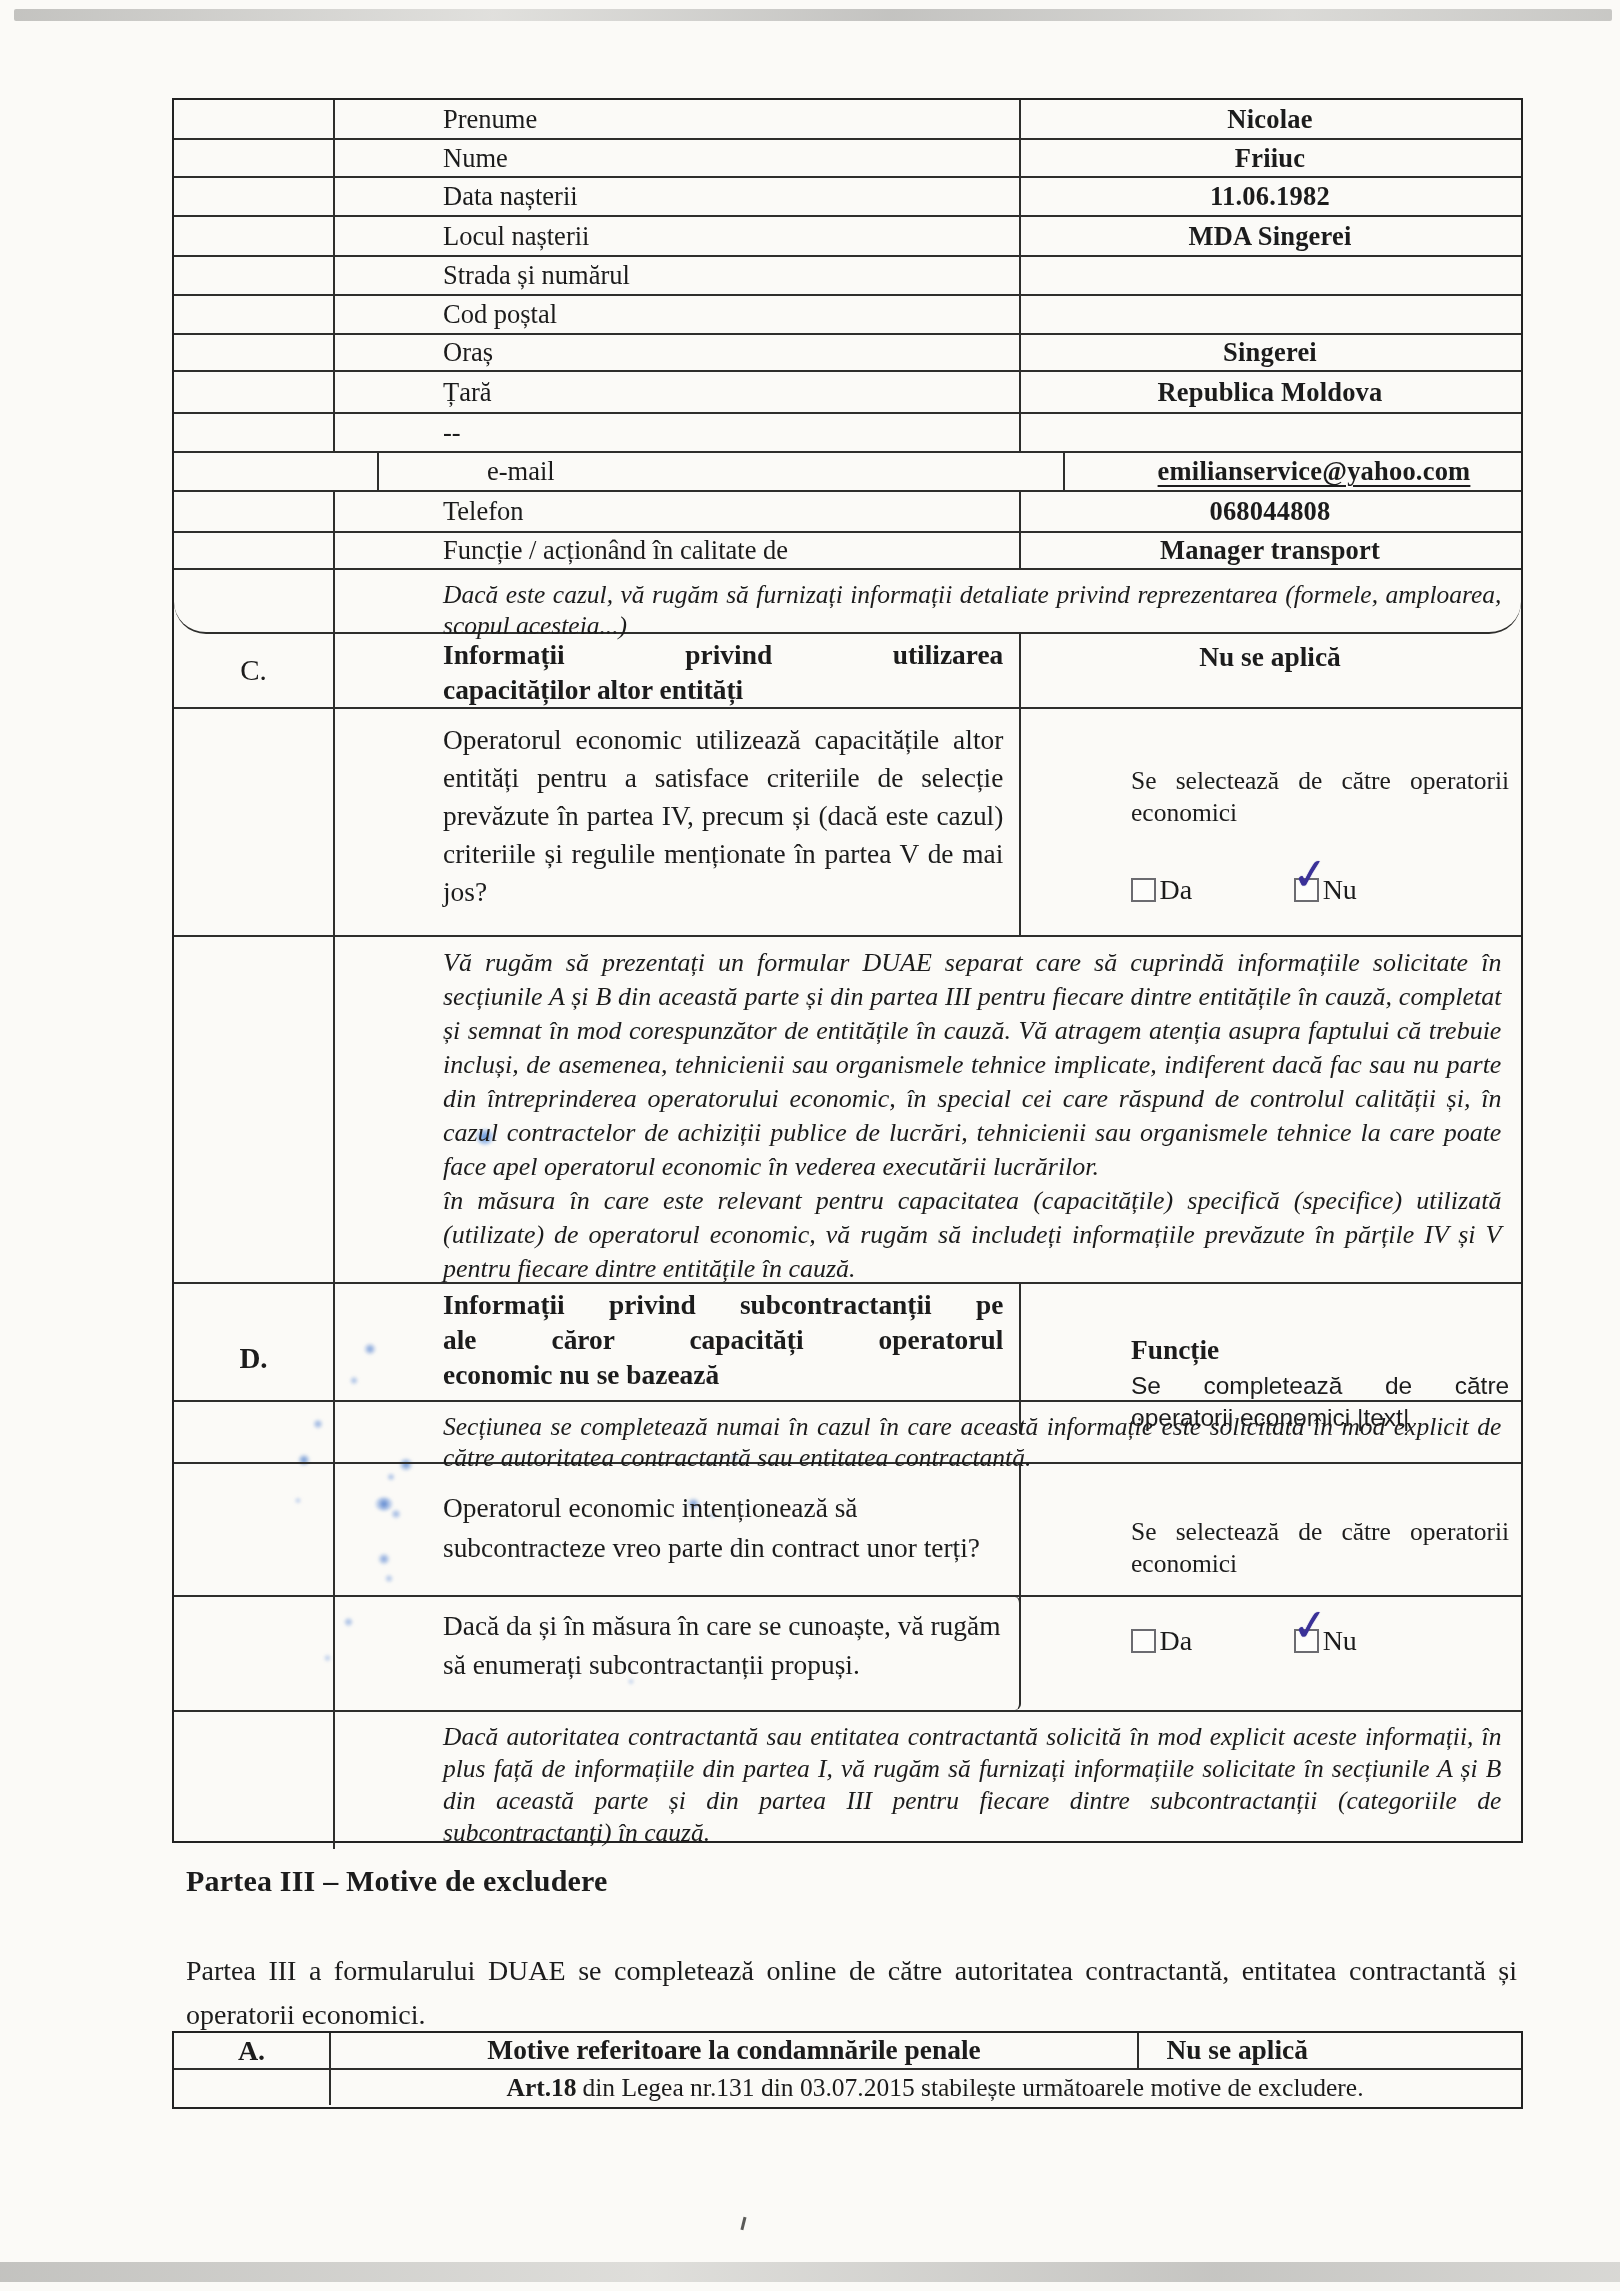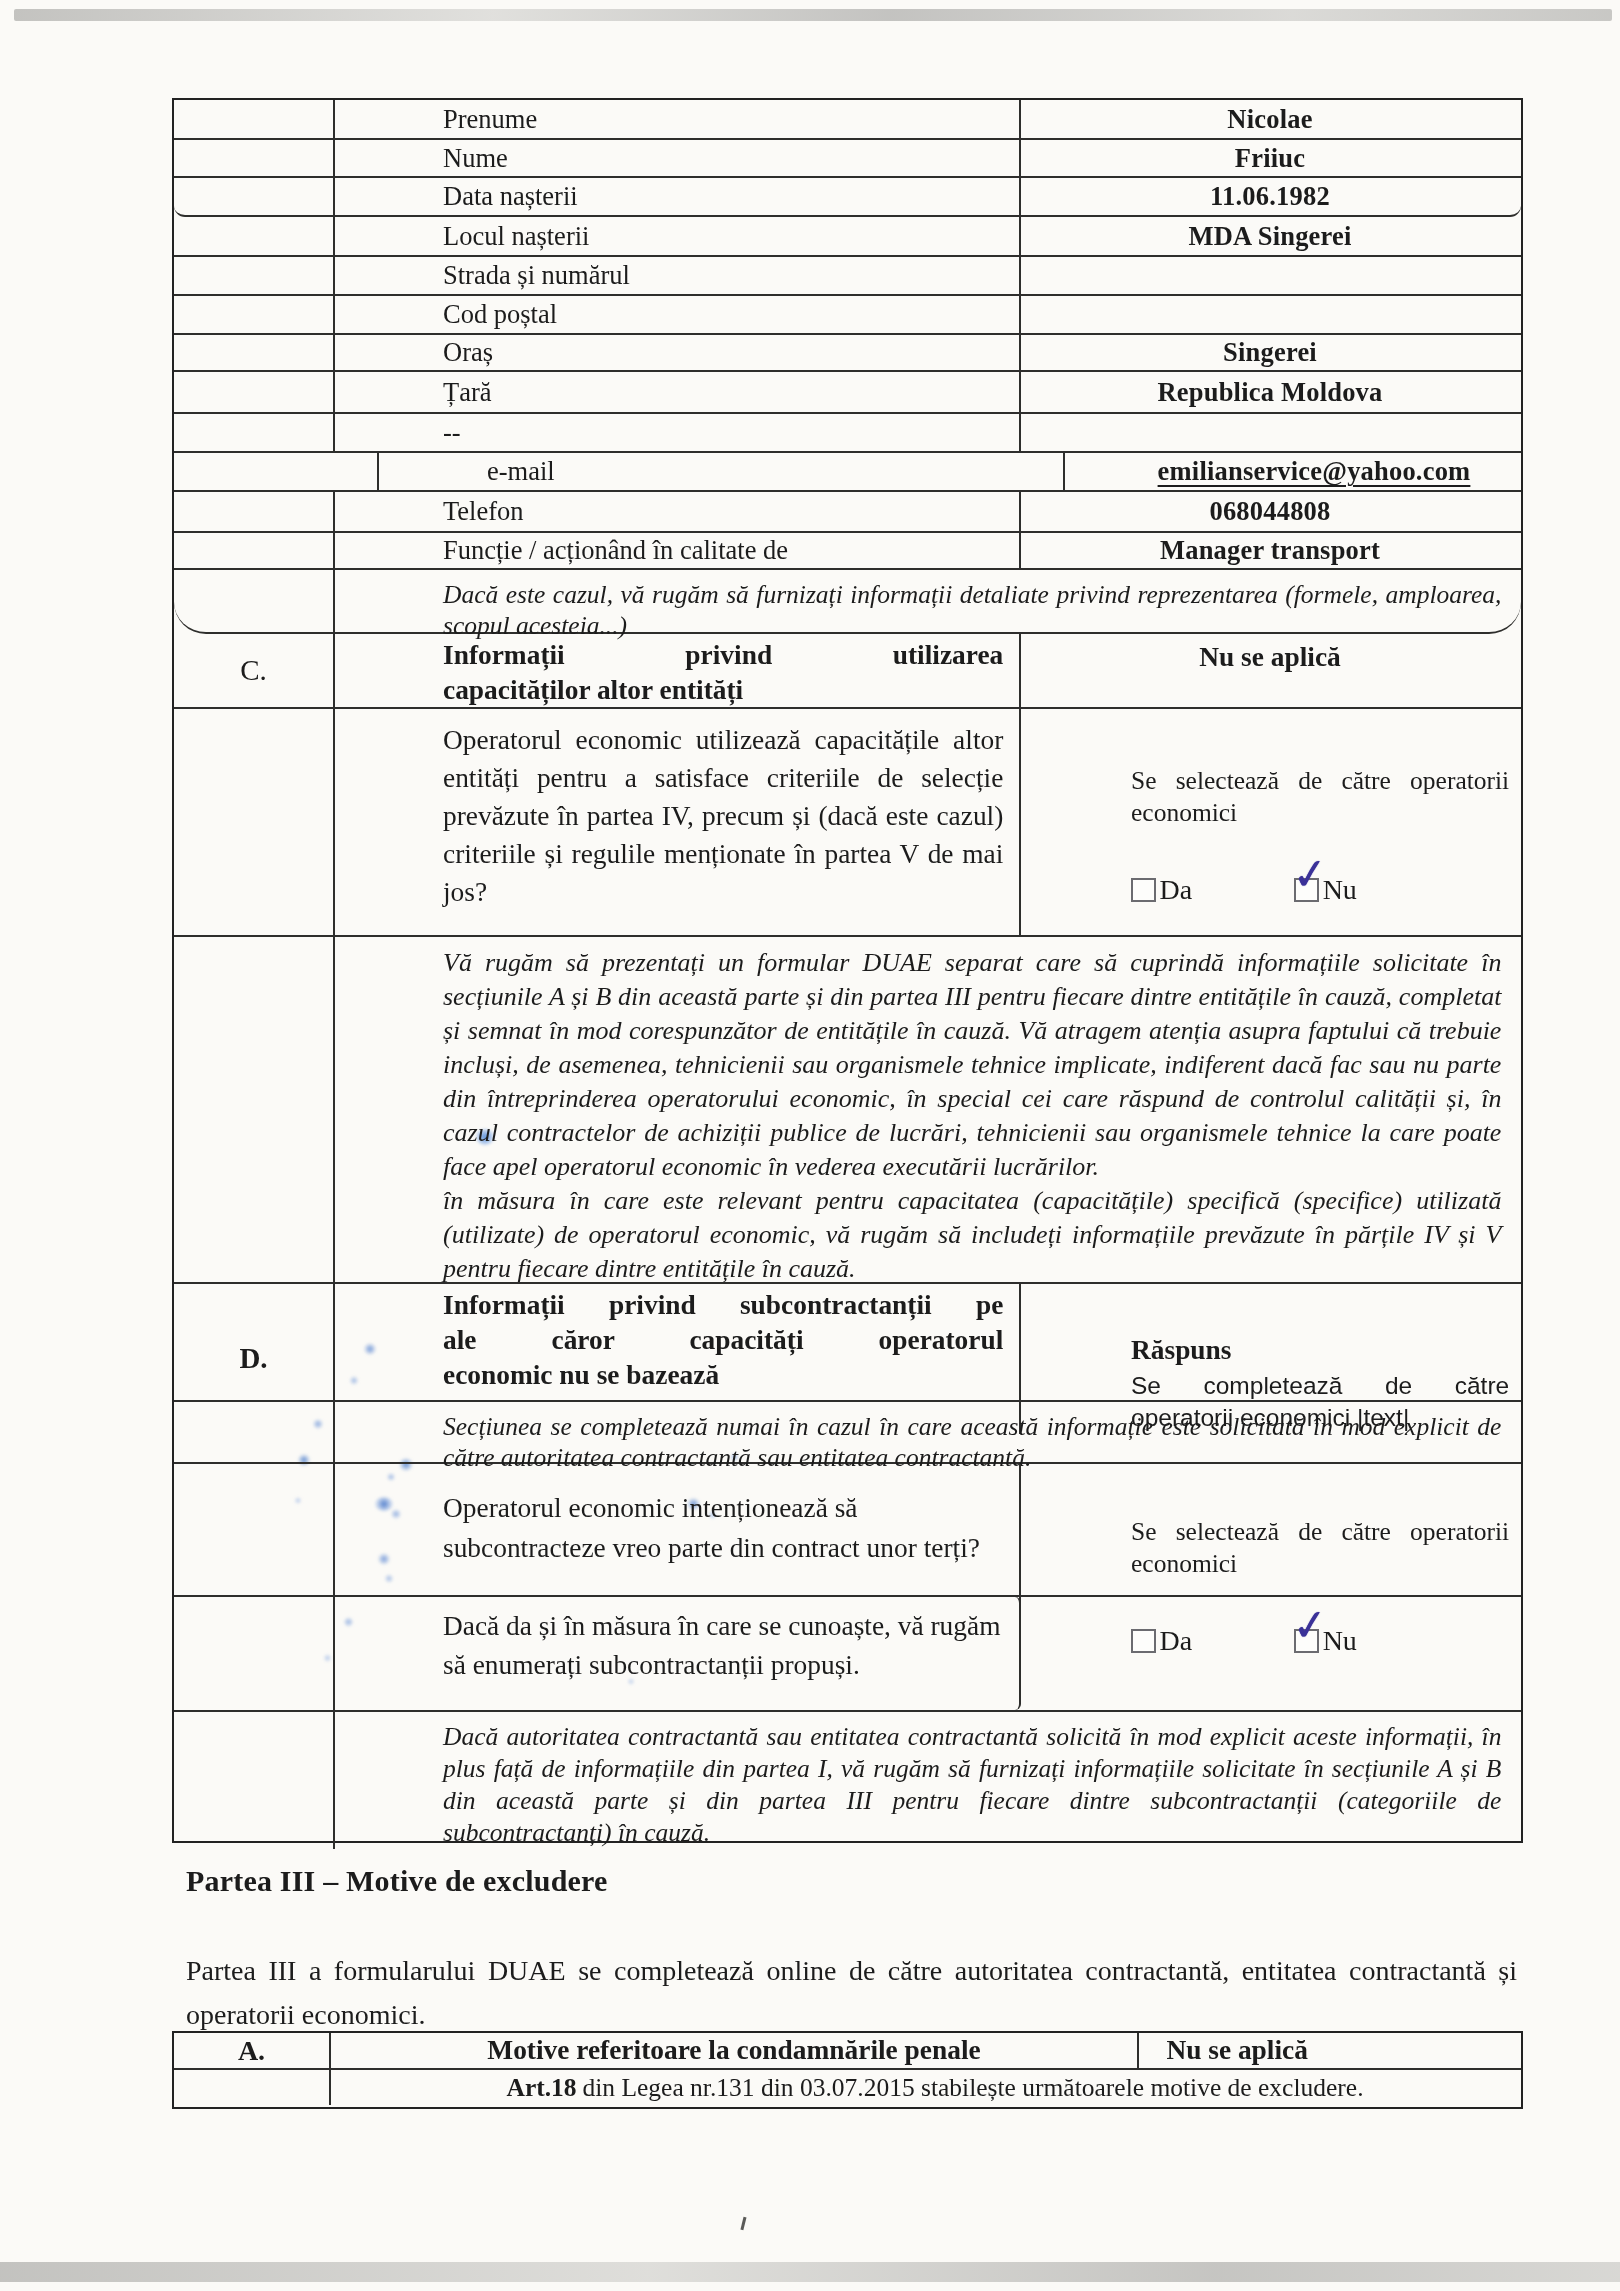--- a/index.html
+++ b/index.html
@@ -96,21 +96,21 @@
   <div class="t-row cols3" style="height:40px;">
     <div class="cell v"></div>
     <div class="cell v lbl-cell">Prenume</div>
     <div class="cell val-cell">Nicolae</div>
   </div>
   <div class="t-row cols3" style="height:38px;">
     <div class="cell v"></div>
     <div class="cell v lbl-cell">Nume</div>
     <div class="cell val-cell">Friiuc</div>
   </div>
-  <div class="t-row cols3" style="height:39px;border-radius:11px;">
+  <div class="t-row cols3" style="height:39px;">
     <div class="cell v"></div>
     <div class="cell v lbl-cell">Data nașterii</div>
     <div class="cell val-cell">11.06.1982</div>
   </div>
   <div class="t-row cols3" style="height:40px;">
     <div class="cell v"></div>
     <div class="cell v lbl-cell">Locul nașterii</div>
     <div class="cell val-cell">MDA Singerei</div>
   </div>
   <div class="t-row cols3" style="height:39px;">
@@ -197,21 +197,21 @@
   </div>
 
   <div class="t-row cols3" style="height:118px;">
     <div class="cell v letter-cell letter-bold">D.</div>
     <div class="cell v hdr-cell">
       <div class="jline">Informații privind subcontractanții pe</div>
       <div class="jline">ale căror capacități operatorul</div>
       <div>economic nu se bazează</div>
     </div>
     <div class="cell hint-cell" style="padding-top:5.9px;">
-      <div class="resp-title">Răspuns</div>
+      <div class="resp-title">Funcție</div>
       <div class="hint-sans">Se completează de către operatorii economici |text|</div>
     </div>
   </div>
 
   <div class="t-row cols2" style="height:62px;">
     <div class="cell v"></div>
     <div class="cell note-cell">Secțiunea se completează numai în cazul în care această informație este solicitată în mod explicit de către autoritatea contractantă sau entitatea contractantă.</div>
   </div>
 
   <div class="t-row cols3" style="height:133px;">

